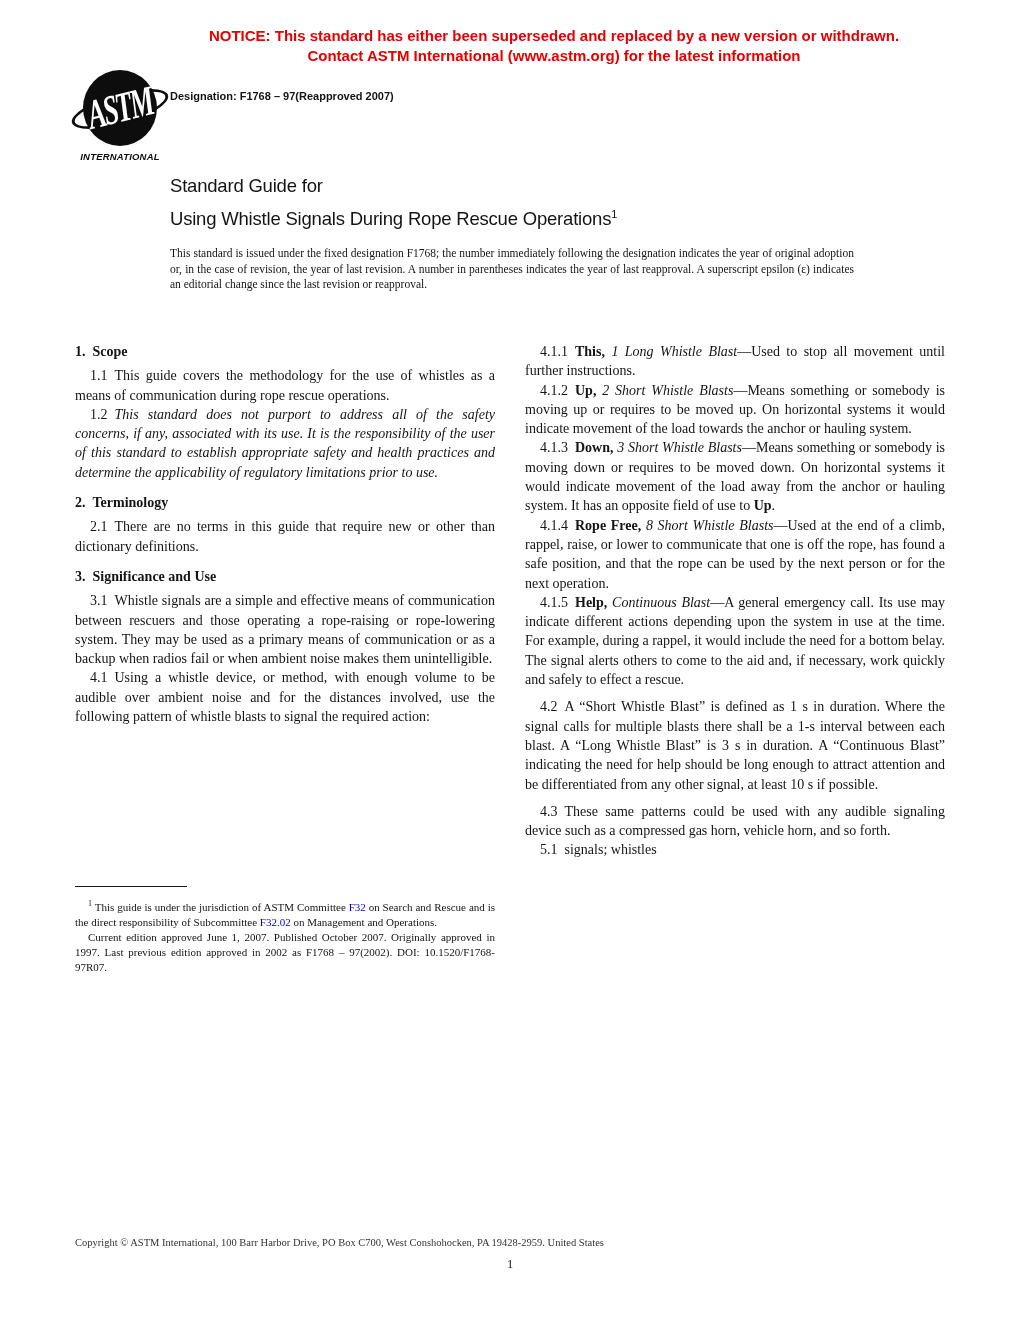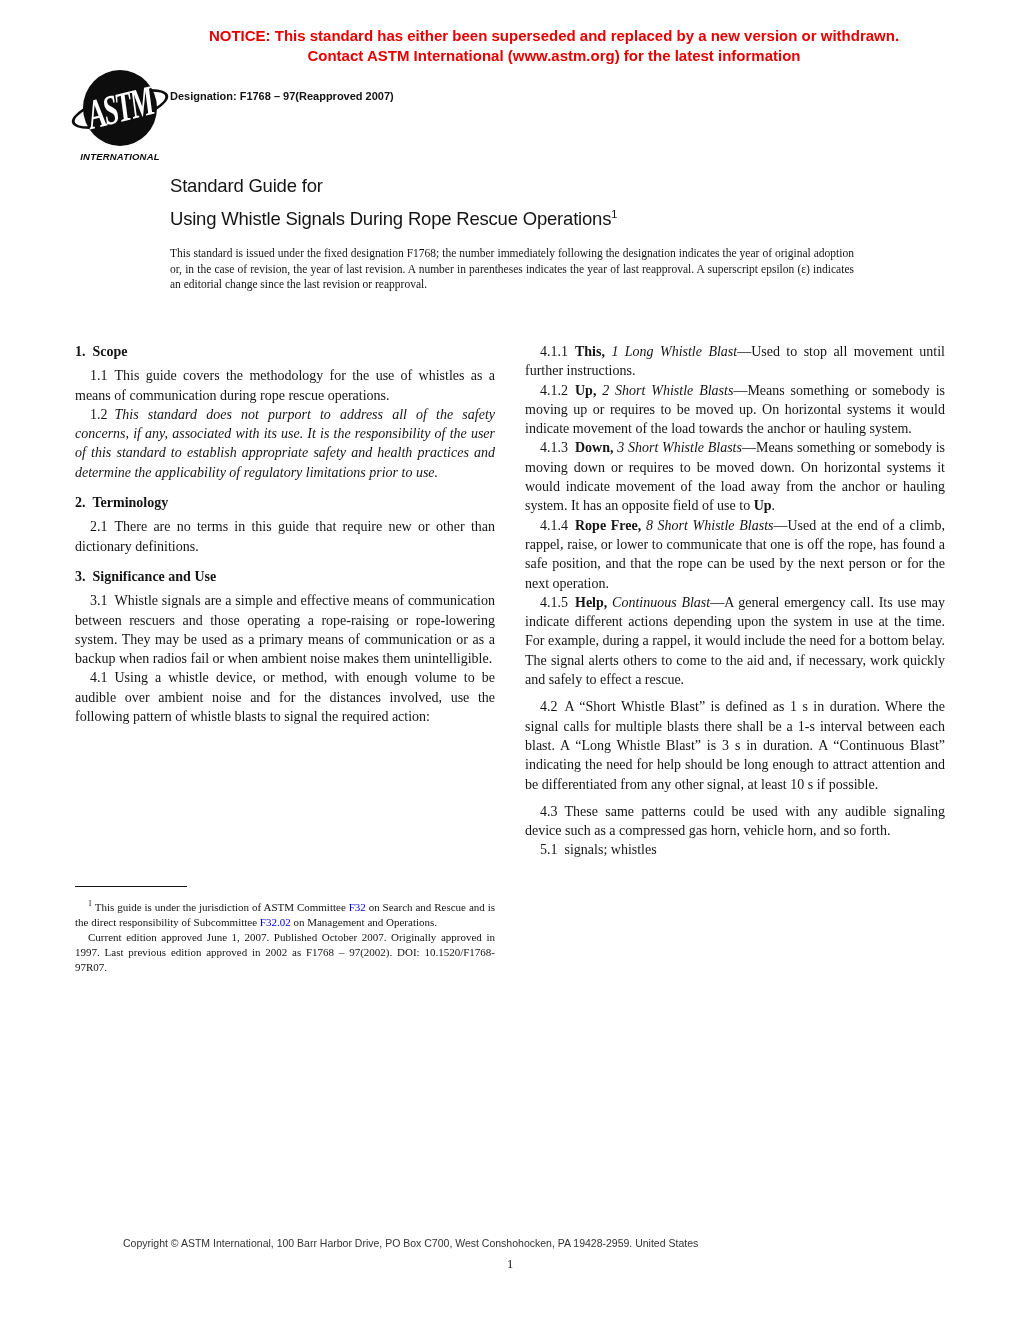--- a/index.html
+++ b/index.html
@@ -65,21 +65,21 @@
   .para b { font-weight:bold; }
   
   .footnote { position:absolute; left:75px; top:886px; width:420px; font-size:11px; line-height:15px; text-align:justify; }
   .fn-rule { width:112px; border-top:1.2px solid #141414; margin-bottom:9px; }
   .fn { text-indent:13px; }
   .fn sup { font-size:8px; vertical-align:super; }
   .doclink { color:#0000e0; text-decoration:none; cursor:pointer; }
   
   .footer {
     position:absolute; left:75px; top:1237px; width:870px;
-    font-family:Liberation Sans, sans-serif; font-size:10.5px; color:#333333;margin-left:48px;
+    font-family:Liberation Serif, serif; font-size:10.5px; color:#333333;
   }
   .pagenum { position:absolute; top:1257px; left:0; width:100%; text-align:center; font-size:12.5px; }
 </style>
 </head>
 <body>
 
 <div class="page">
 
   <div class="notice">
     <div>NOTICE: This standard has either been superseded and replaced by a new version or withdrawn.</div>

